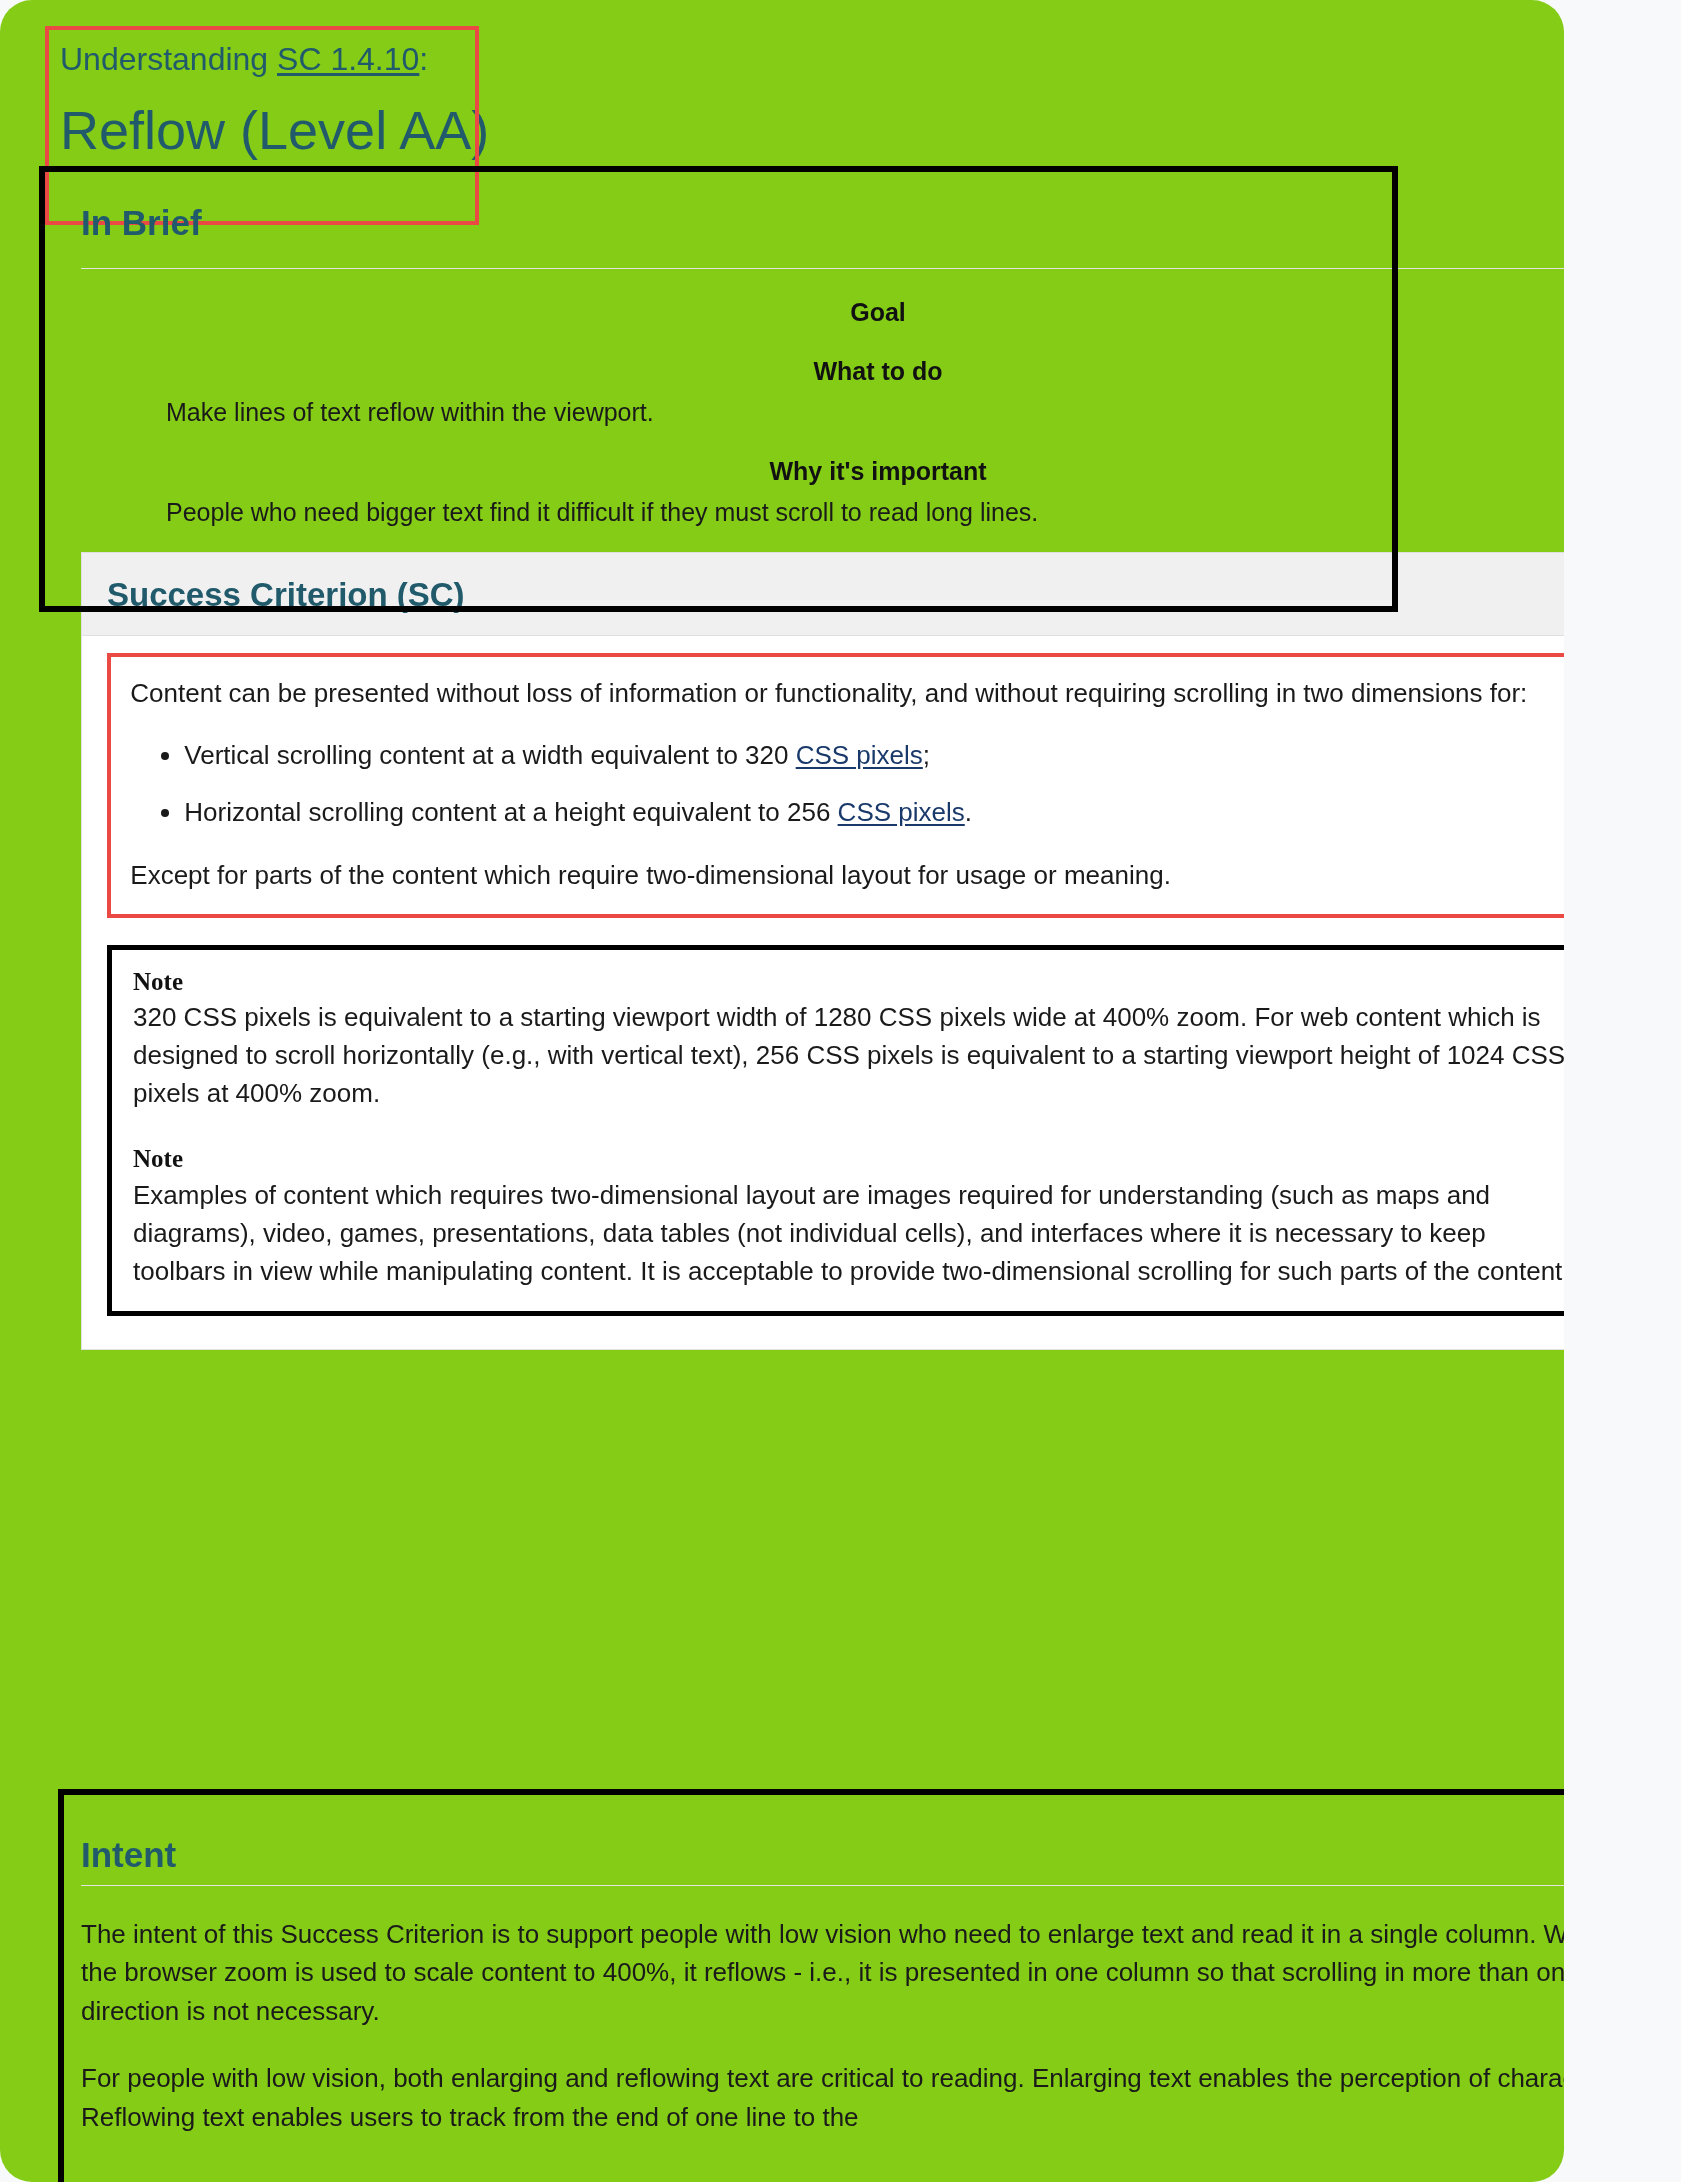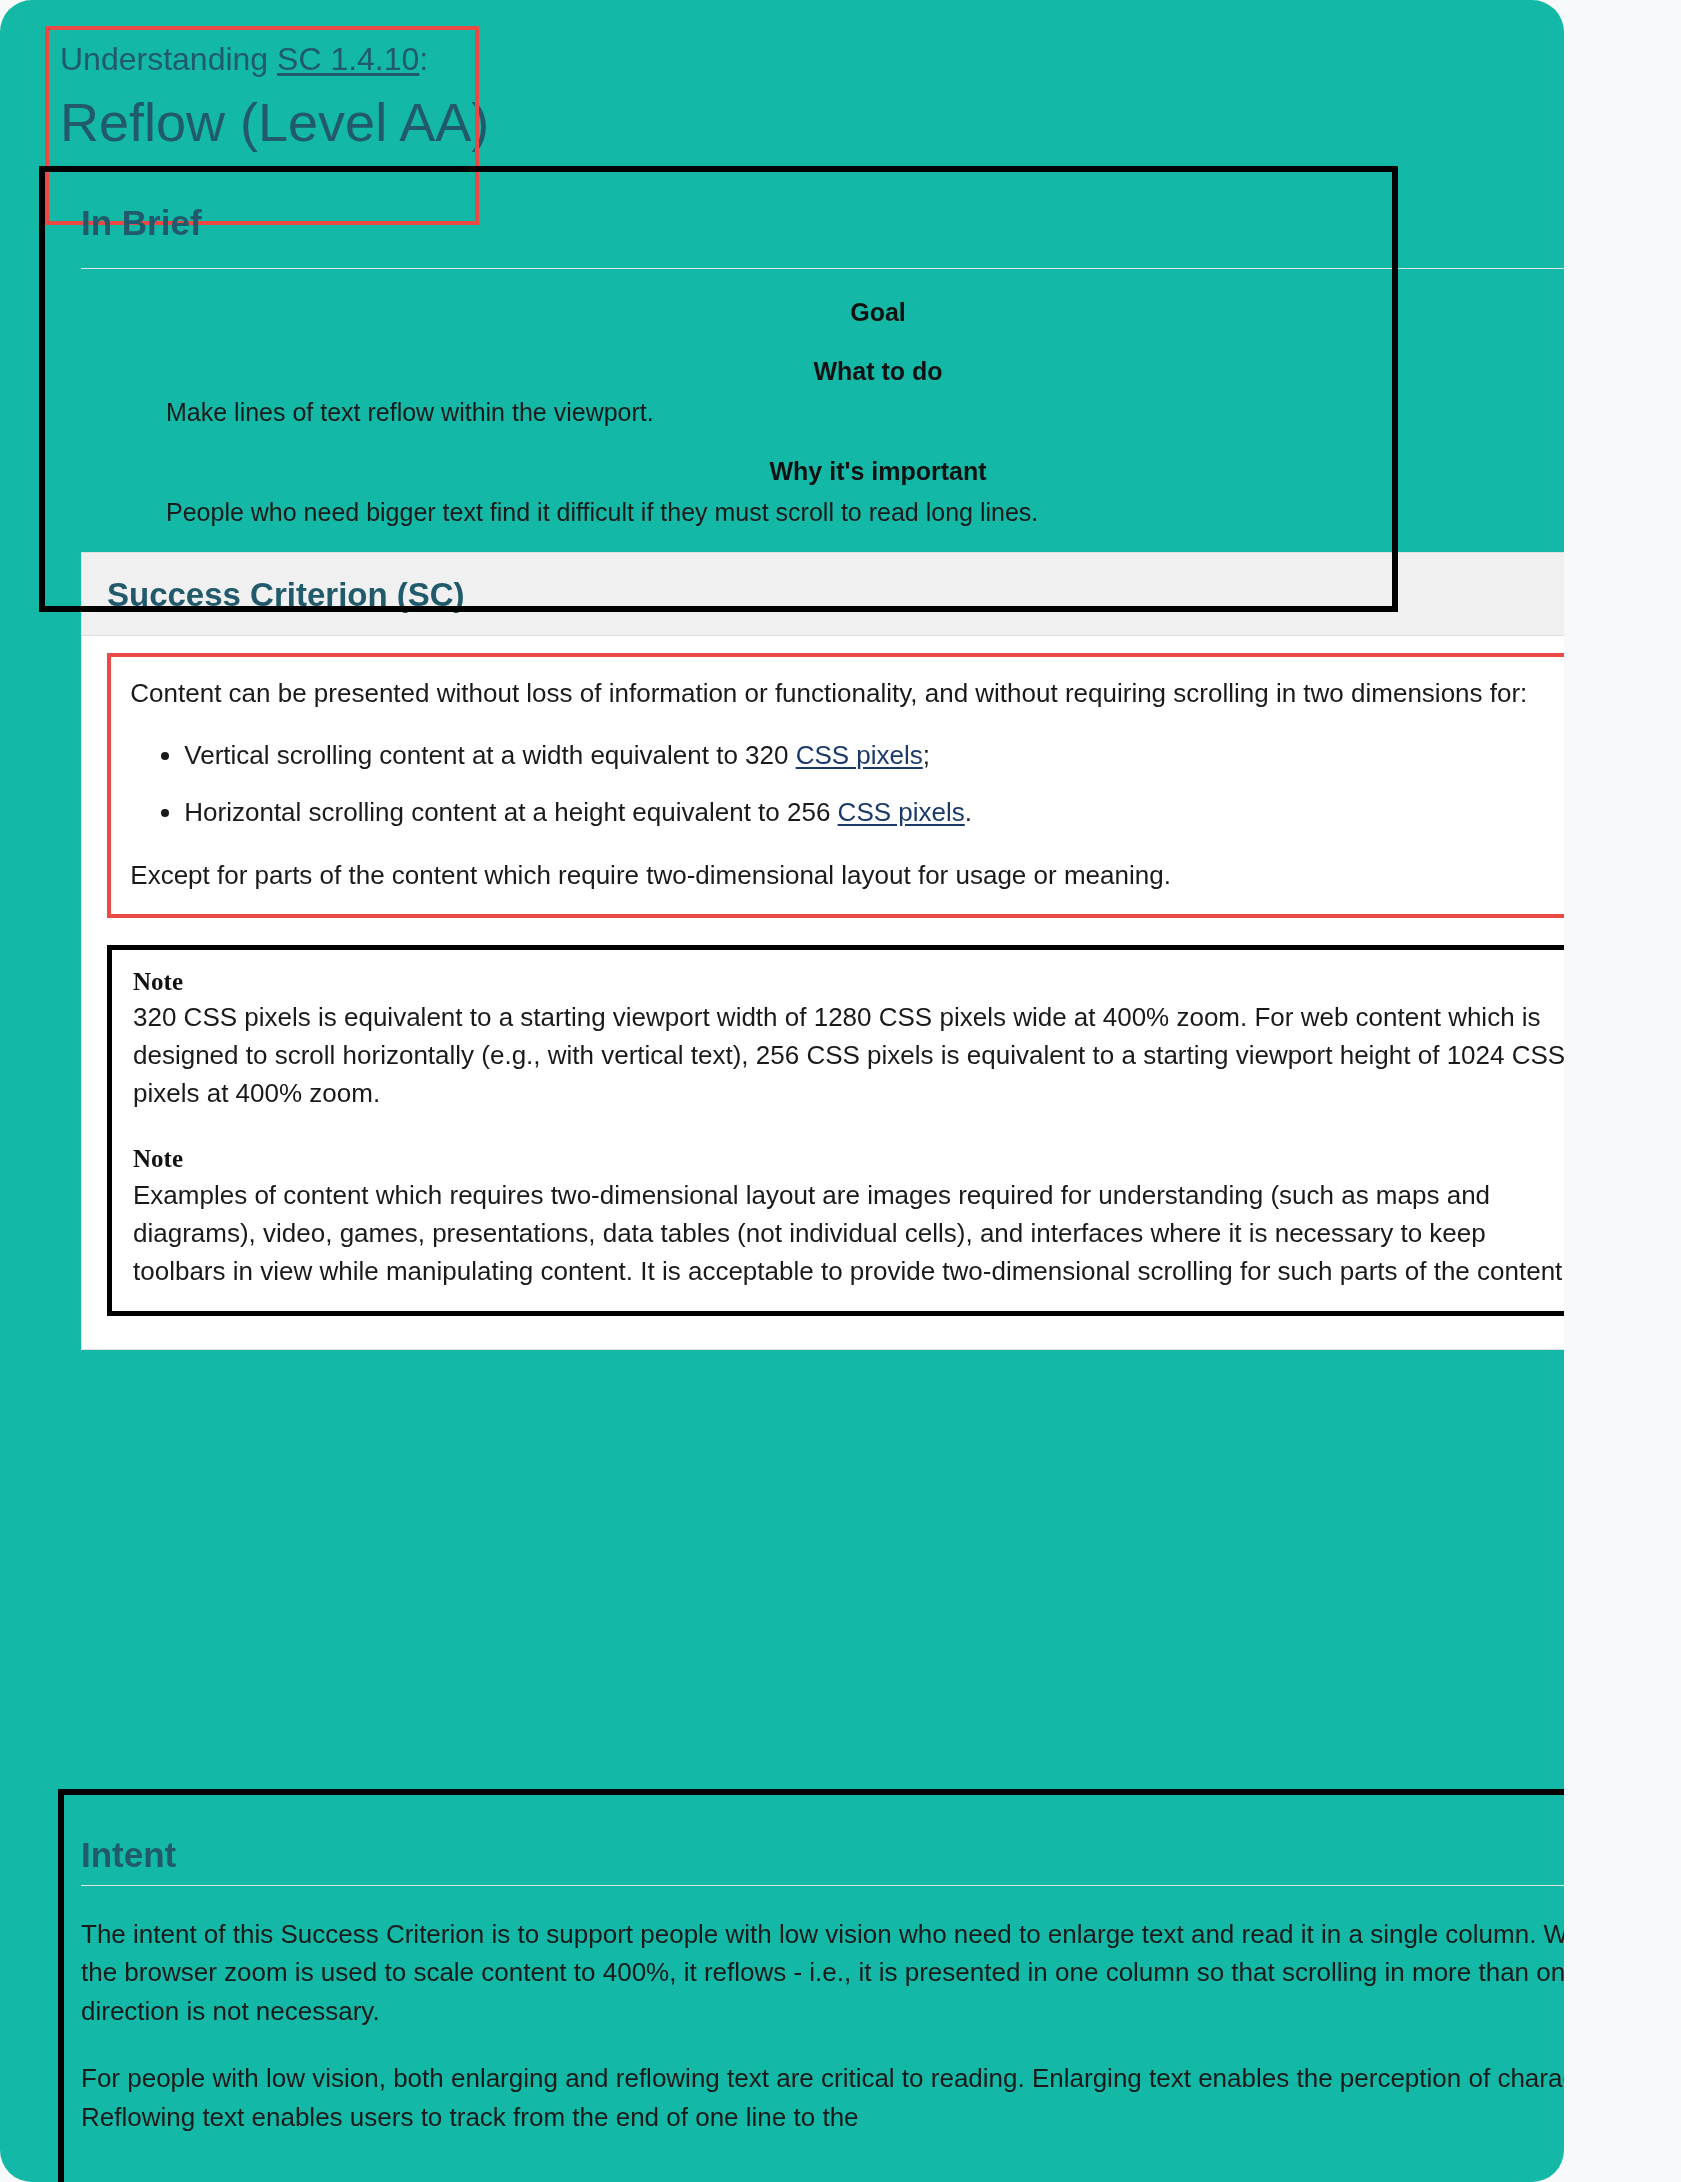--- a/index.html
+++ b/index.html
@@ -5,21 +5,21 @@
   * { box-sizing: border-box; }
   html, body {
     margin: 0; padding: 0;
     background: #f8f9fa;
     font-family: "Liberation Sans", sans-serif;
   }
   #page {
     position: relative;
     width: 1564px;
     height: 2182px;
-    background: #14b8a6;
+    background: #84cc16;
     overflow: hidden;
     border-radius: 32px;
   }
 
   
   .title-box {
     position: absolute;
     left: 45px;
     top: 26px;
     width: 434px;
@@ -41,21 +41,21 @@
   }
   .title-kicker a {
     color: #205a6b;
     text-decoration: underline;
     text-underline-offset: 2.9px;
   }
   .title-main {
     font-size: 54px;
     color: #205a6b;
     line-height: 1.25;
-    margin-top: 8px;
+    margin-top: 16px;
     white-space: nowrap;
   }
 
   
   .inbrief-box {
     position: absolute;
     left: 39px;
     top: 166px;
     width: 1359px;
     height: 446px;

